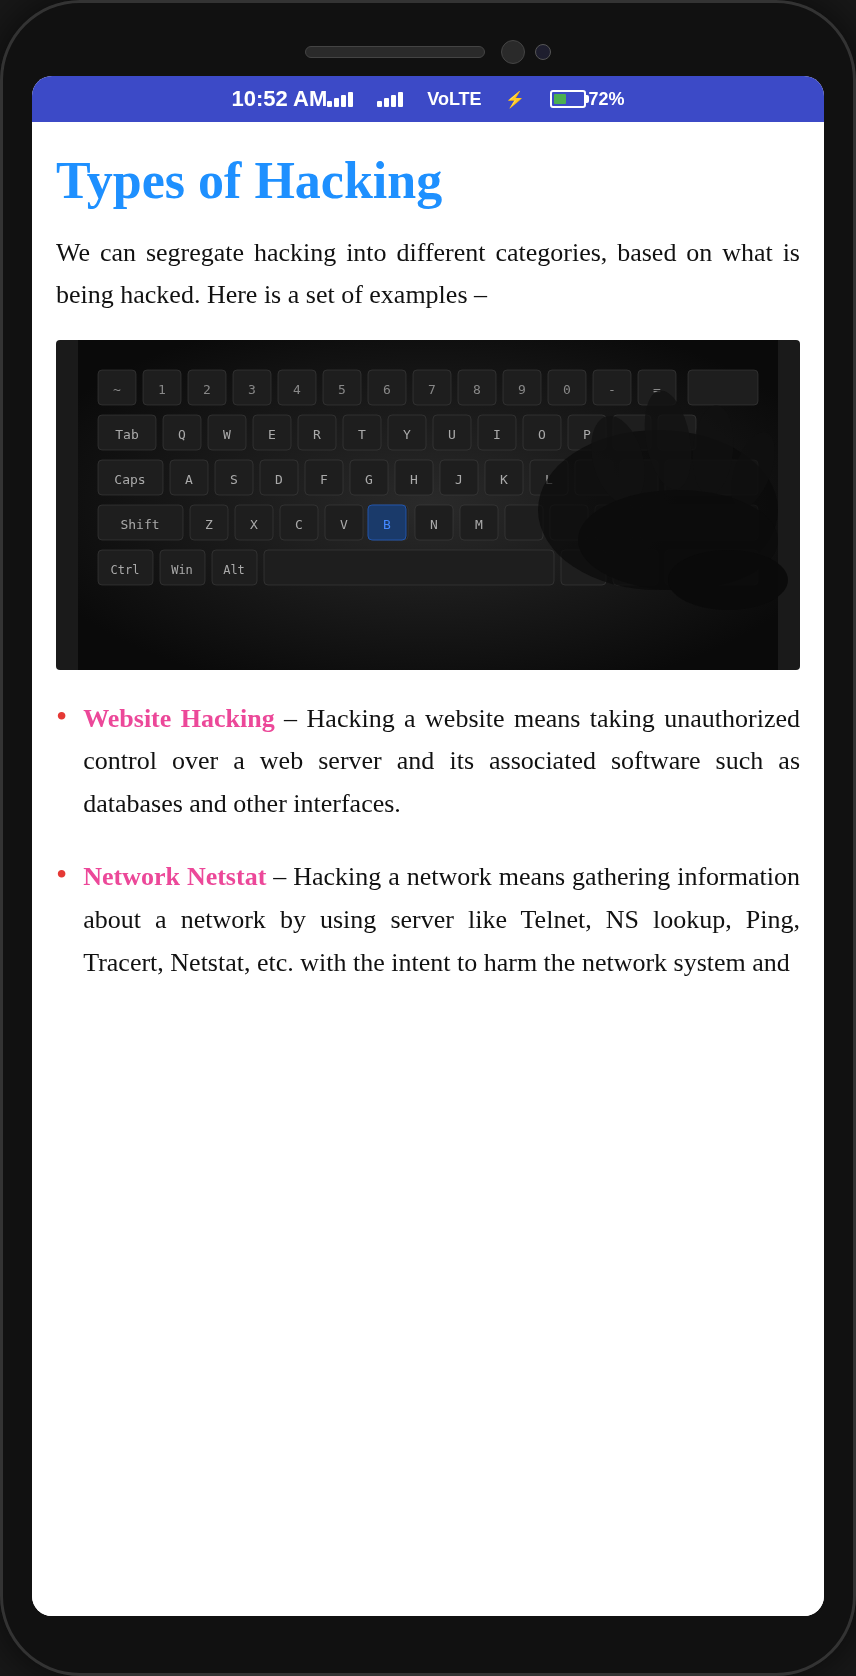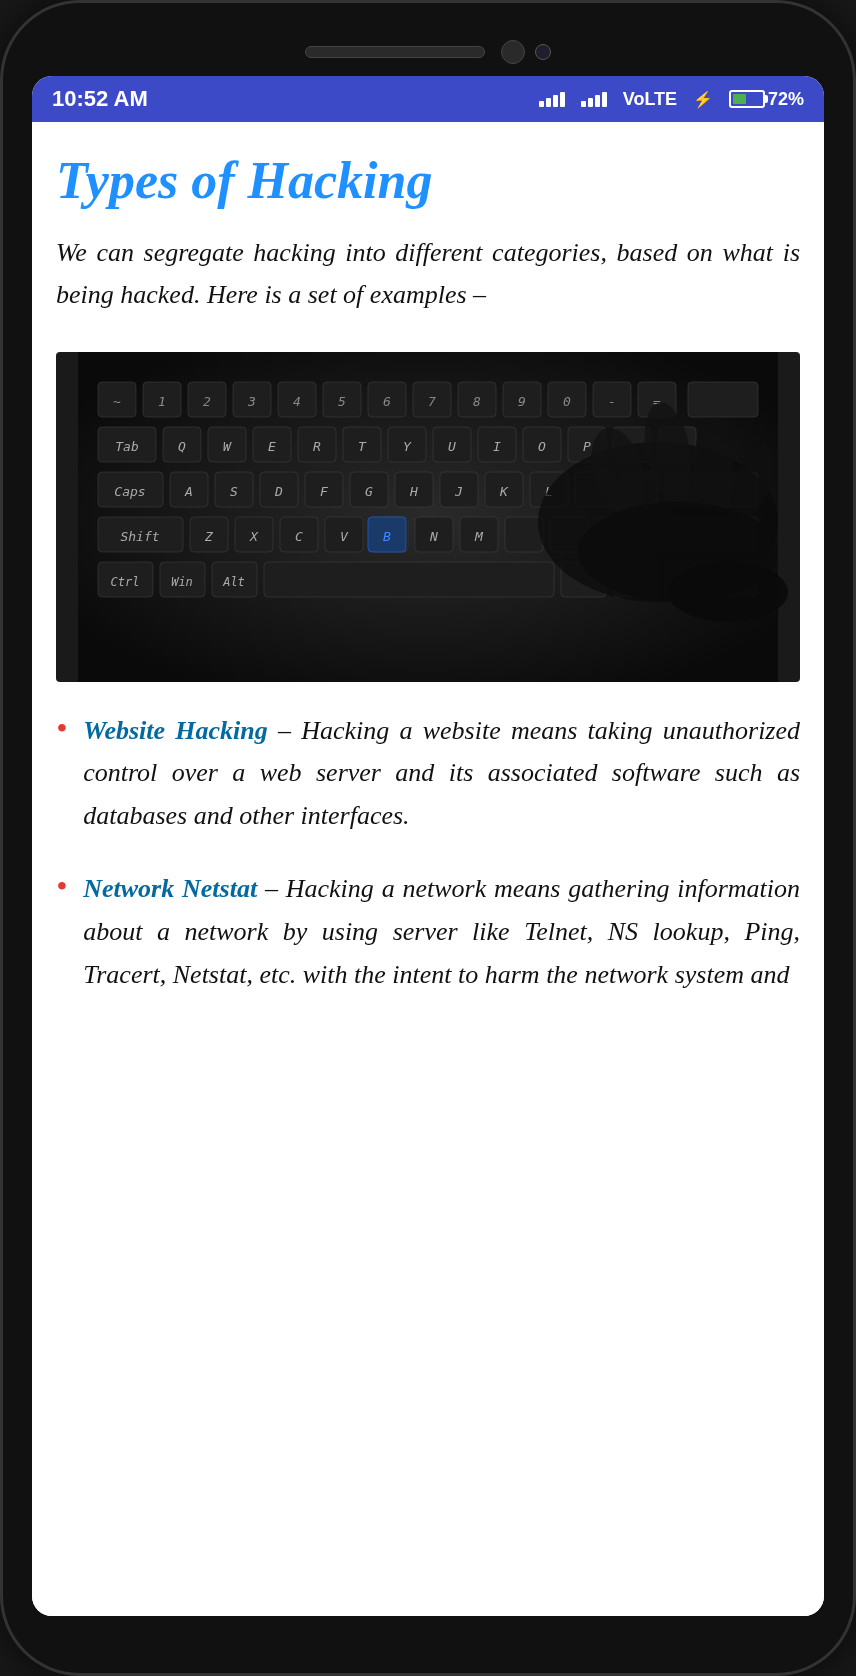--- a/index.html
+++ b/index.html
@@ -73,32 +73,32 @@
 
     
     .status-bar {
       background: #3c4ac7;
       color: white;
       font-family: sans-serif;
       font-size: 22px;
       font-weight: bold;
       padding: 10px 20px;
       display: flex;
-      justify-content: space-between;
+      justify-content: center;
       align-items: center;
       flex-shrink: 0;
     }
     .status-left {
       font-size: 22px;
       font-weight: 700;
     }
     .status-right {
       display: flex;
       align-items: center;
-      gap: 16px;
+      gap: 24px;
       font-size: 18px;
       font-weight: 600;
     }
     .signal-bars {
       display: flex;
       align-items: flex-end;
       gap: 2px;
     }
     .signal-bars span {
       display: inline-block;
@@ -138,39 +138,38 @@
       width: 46%;
       border-radius: 1px;
     }
 
     
     .content-area {
       flex: 1;
       overflow-y: auto;
       padding: 28px 24px 36px 24px;
       background: #fff;
-      font-style: italic;
     }
 
     .page-title {
       color: #1e90ff;
       font-family: serif;
       font-size: 52px;
       font-weight: 700;
       margin-bottom: 20px;
       line-height: 1.2;
     }
 
     .intro-text {
       font-family: serif;
       font-size: 26px;
       color: #111;
       line-height: 1.6;
       text-align: justify;
-      margin-bottom: 36px;
+      margin-bottom: 24px;
     }
 
     .keyboard-image {
       width: 100%;
       height: 330px;
       background: #1a1a1a;
       border-radius: 4px;
       margin-bottom: 28px;
       position: relative;
       overflow: hidden;
@@ -205,21 +204,21 @@
     .bullet-content {
       font-family: serif;
       font-size: 26px;
       color: #111;
       line-height: 1.65;
       text-align: justify;
       flex: 1;
     }
 
     .term-highlight {
-      color: #0369a1;
+      color: #ec4899;
       font-weight: bold;
     }
 
     .term-dash {
       color: #111;
       font-weight: normal;
     }
   </style>
 </head>
 <body>

